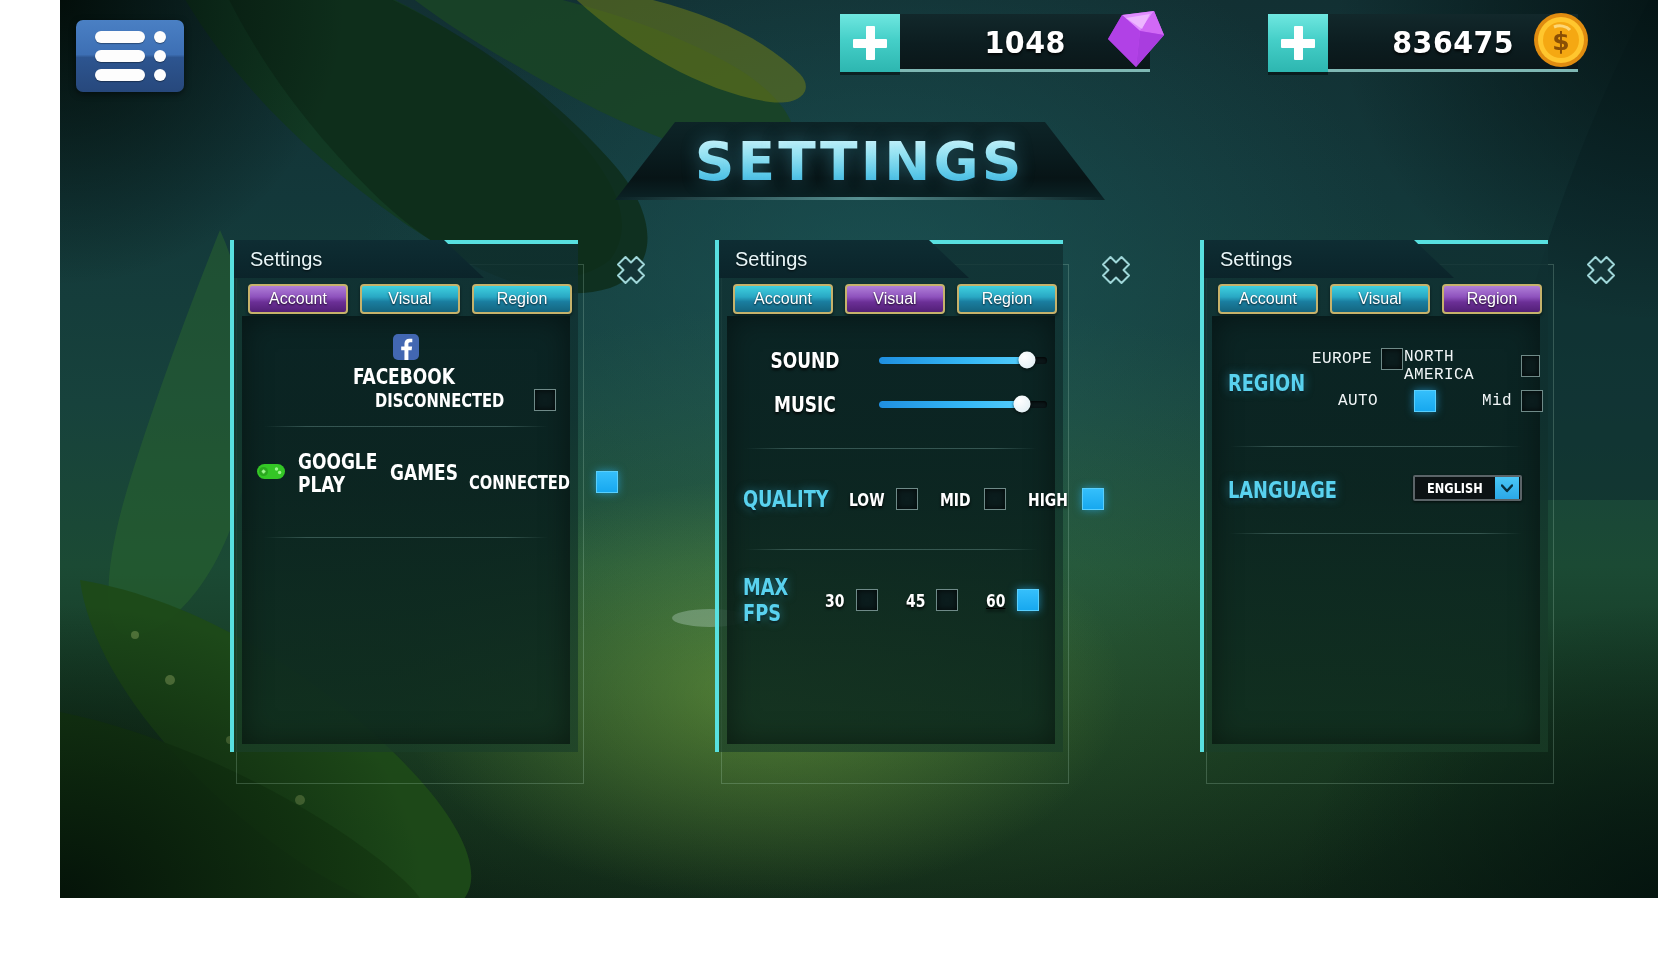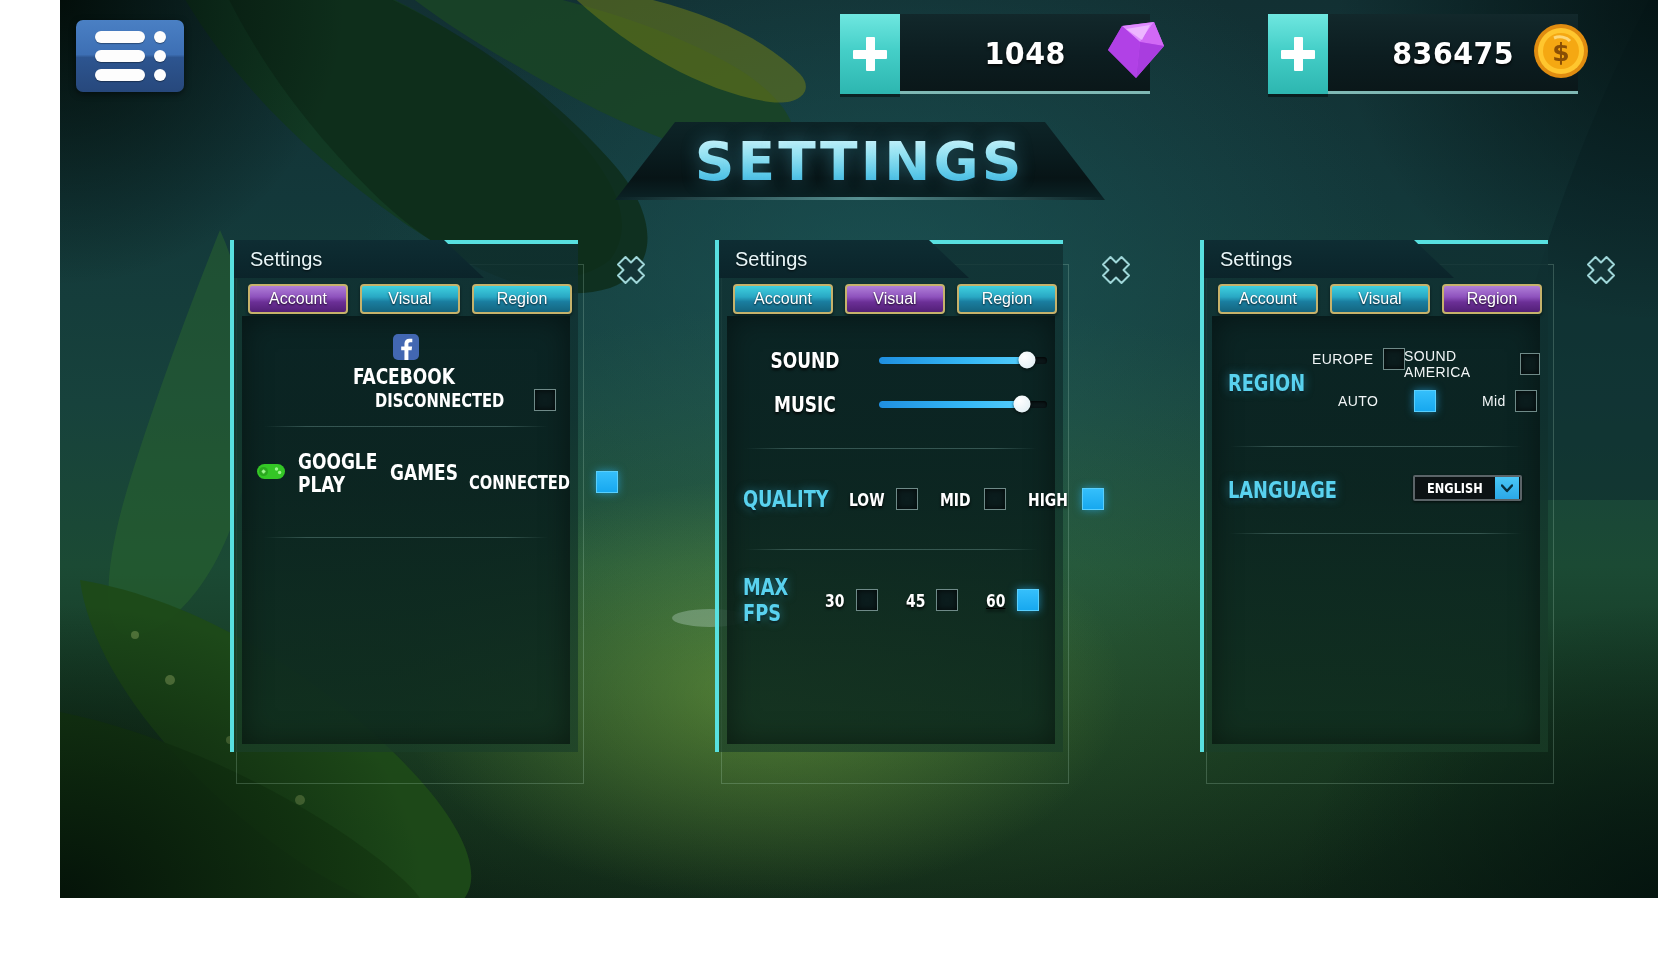--- a/index.html
+++ b/index.html
@@ -33,21 +33,21 @@
     position:absolute;left:16px;top:20px;width:108px;height:72px;border-radius:7px;
     background:linear-gradient(180deg,#4a80c4 0%,#3d6fb4 48%,#2d5590 52%,#27487c 100%);
     box-shadow:0 2px 6px rgba(0,0,0,.5);
     display:flex;align-items:center;justify-content:center;gap:9px;
   }
   #menu-btn .bars{display:flex;flex-direction:column;gap:7px;}
   #menu-btn .bar{width:50px;height:12px;border-radius:6px;background:#fdfdfd;box-shadow:0 1px 1px rgba(0,0,0,.35);}
   #menu-btn .dots{display:flex;flex-direction:column;gap:7px;}
   #menu-btn .dot{width:12px;height:12px;border-radius:50%;background:#fdfdfd;box-shadow:0 1px 1px rgba(0,0,0,.35);}
 
-  .currency{position:absolute;top:14px;height:80px;display:flex;align-items:stretch;}
+  .currency{position:absolute;top:14px;height:58px;display:flex;align-items:stretch;}
   .cur-plus{
     width:60px;background:linear-gradient(180deg,#6fe7e0 0%,#45cfc8 45%,#2db6b0 100%);
     display:flex;align-items:center;justify-content:center;position:relative;
     box-shadow:0 3px 0 rgba(0,0,0,.45);
   }
   .cur-plus .p-h{position:absolute;width:34px;height:9px;background:#fff;border-radius:1px;}
   .cur-plus .p-v{position:absolute;width:9px;height:34px;background:#fff;border-radius:1px;}
   .cur-bar{
     width:250px;background:linear-gradient(180deg,#12282b 0%,#0c1d20 55%,#0a1719 100%);
     border-bottom:3px solid #7fb8b4; display:flex;align-items:center;justify-content:center;
@@ -137,21 +137,21 @@
 
   
   .opt-row{display:flex;align-items:center;padding:0 16px;height:56px;}
   .opt-title{font-size:23px;width:108px;}
   .opt{display:flex;align-items:center;gap:8px;}
   .opt .t{font-size:18px;color:#fff;text-shadow:0 2px 3px rgba(0,0,0,.85);}
 
   
   .region-title{font-size:23px;}
   .reg-opt{display:flex;align-items:center;gap:9px;}
-  .reg-opt .t{font-size:14px;color:#f2f6f7;font-family:Liberation Sans, sans-serif;letter-spacing:.4px;}
+  .reg-opt .t{font-size:16px;color:#f2f6f7;font-family:Liberation Mono, monospace;letter-spacing:.4px;}
   .dropdown{display:flex;align-items:center;background:#0c1214;border:2px solid #5b6468;border-radius:2px;height:26px;
     box-shadow:0 1px 3px rgba(0,0,0,.7);}
   .dropdown .dval{font-size:14px;color:#fff;padding:0 9px;font-family:"DejaVu Sans Condensed","DejaVu Sans",sans-serif;font-weight:bold;transform:scaleX(.9);}
   .dropdown .darr{width:24px;height:22px;margin-right:1px;background:linear-gradient(180deg,#49c6f6 0%,#2ba8e8 100%);
     display:flex;align-items:center;justify-content:center;}
 </style>
 </head>
 <body>
 
 <div id="stage">
@@ -388,21 +388,21 @@
 
         <div style="position:relative;height:110px;margin-top:10px;">
           <span class="cond lbl-cyan region-title" style="position:absolute;left:16px;top:44px;">REGION</span>
 
           <span class="reg-opt" style="position:absolute;left:100px;top:22px;">
             <span class="t">EUROPE</span>
             <span class="chk"></span>
           </span>
 
           <span class="reg-opt" style="position:absolute;left:192px;top:22px;">
-            <span class="t">SOUND AMERICA</span>
+            <span class="t">NORTH AMERICA</span>
             <span class="chk"></span>
           </span>
 
           <span class="reg-opt" style="position:absolute;left:126px;top:64px;gap:36px;">
             <span class="t">AUTO</span>
             <span class="chk on"></span>
           </span>
 
           <span class="reg-opt" style="position:absolute;left:270px;top:64px;">
             <span class="t">Mid</span>

